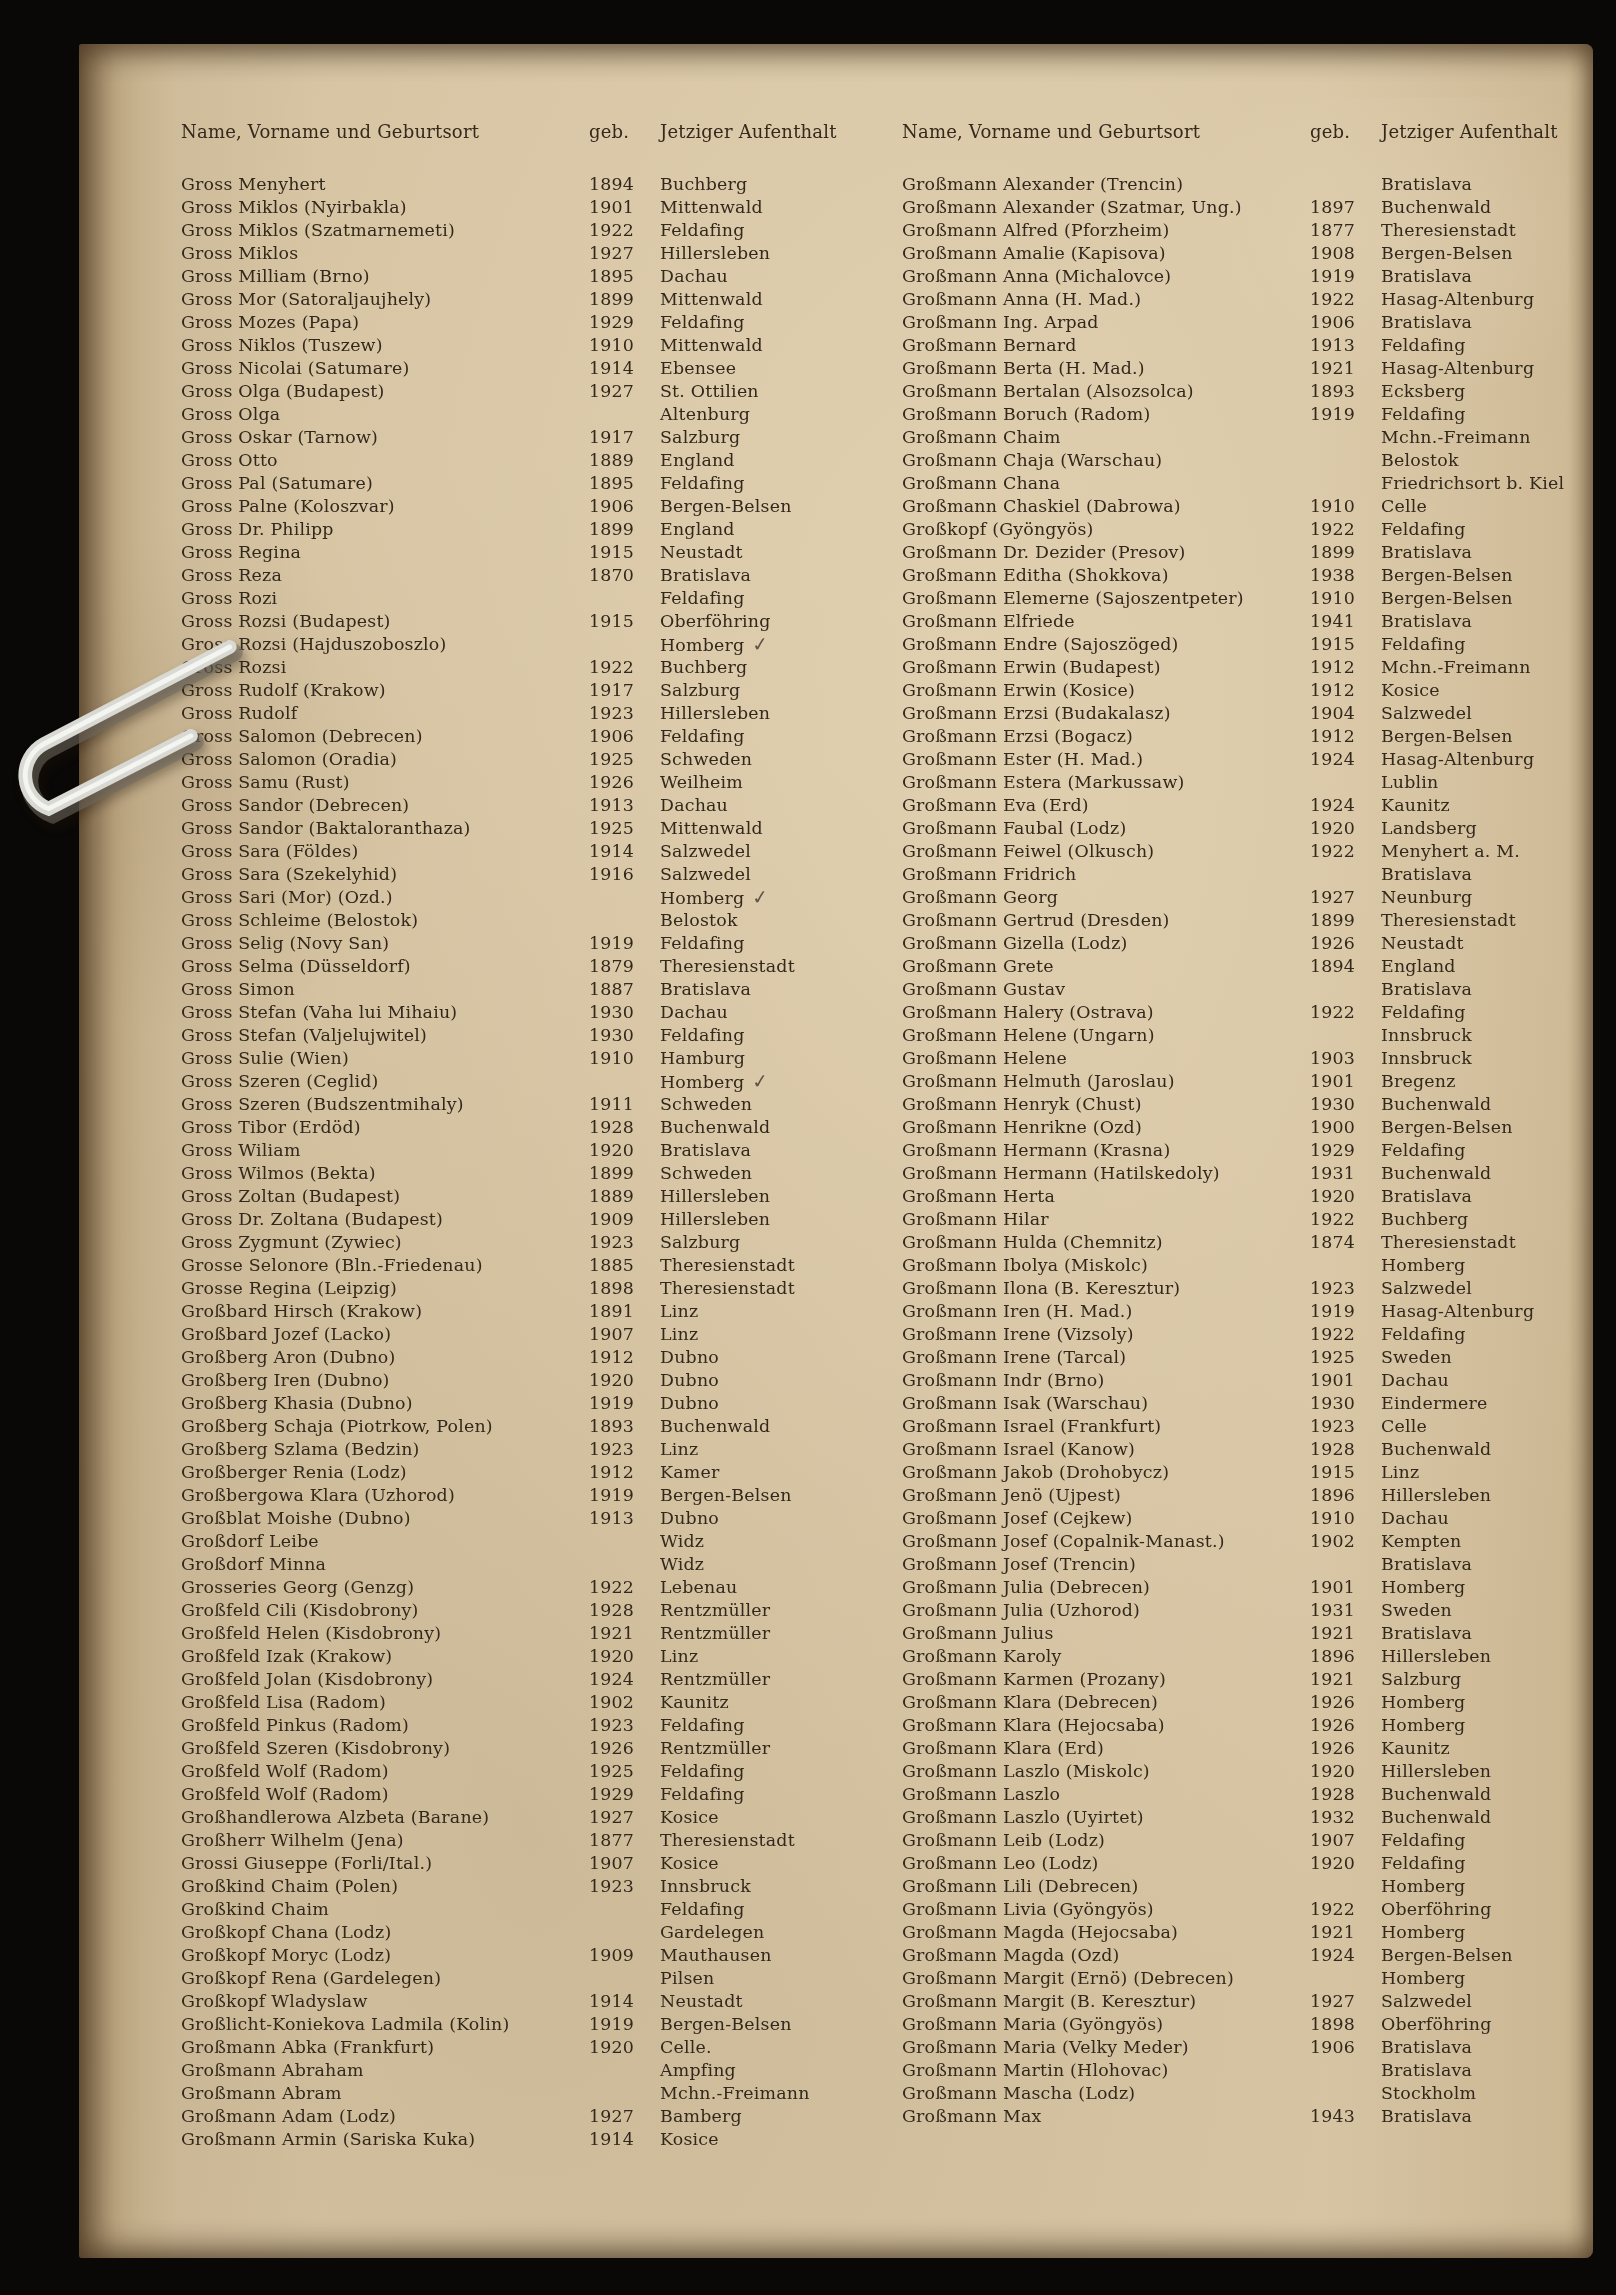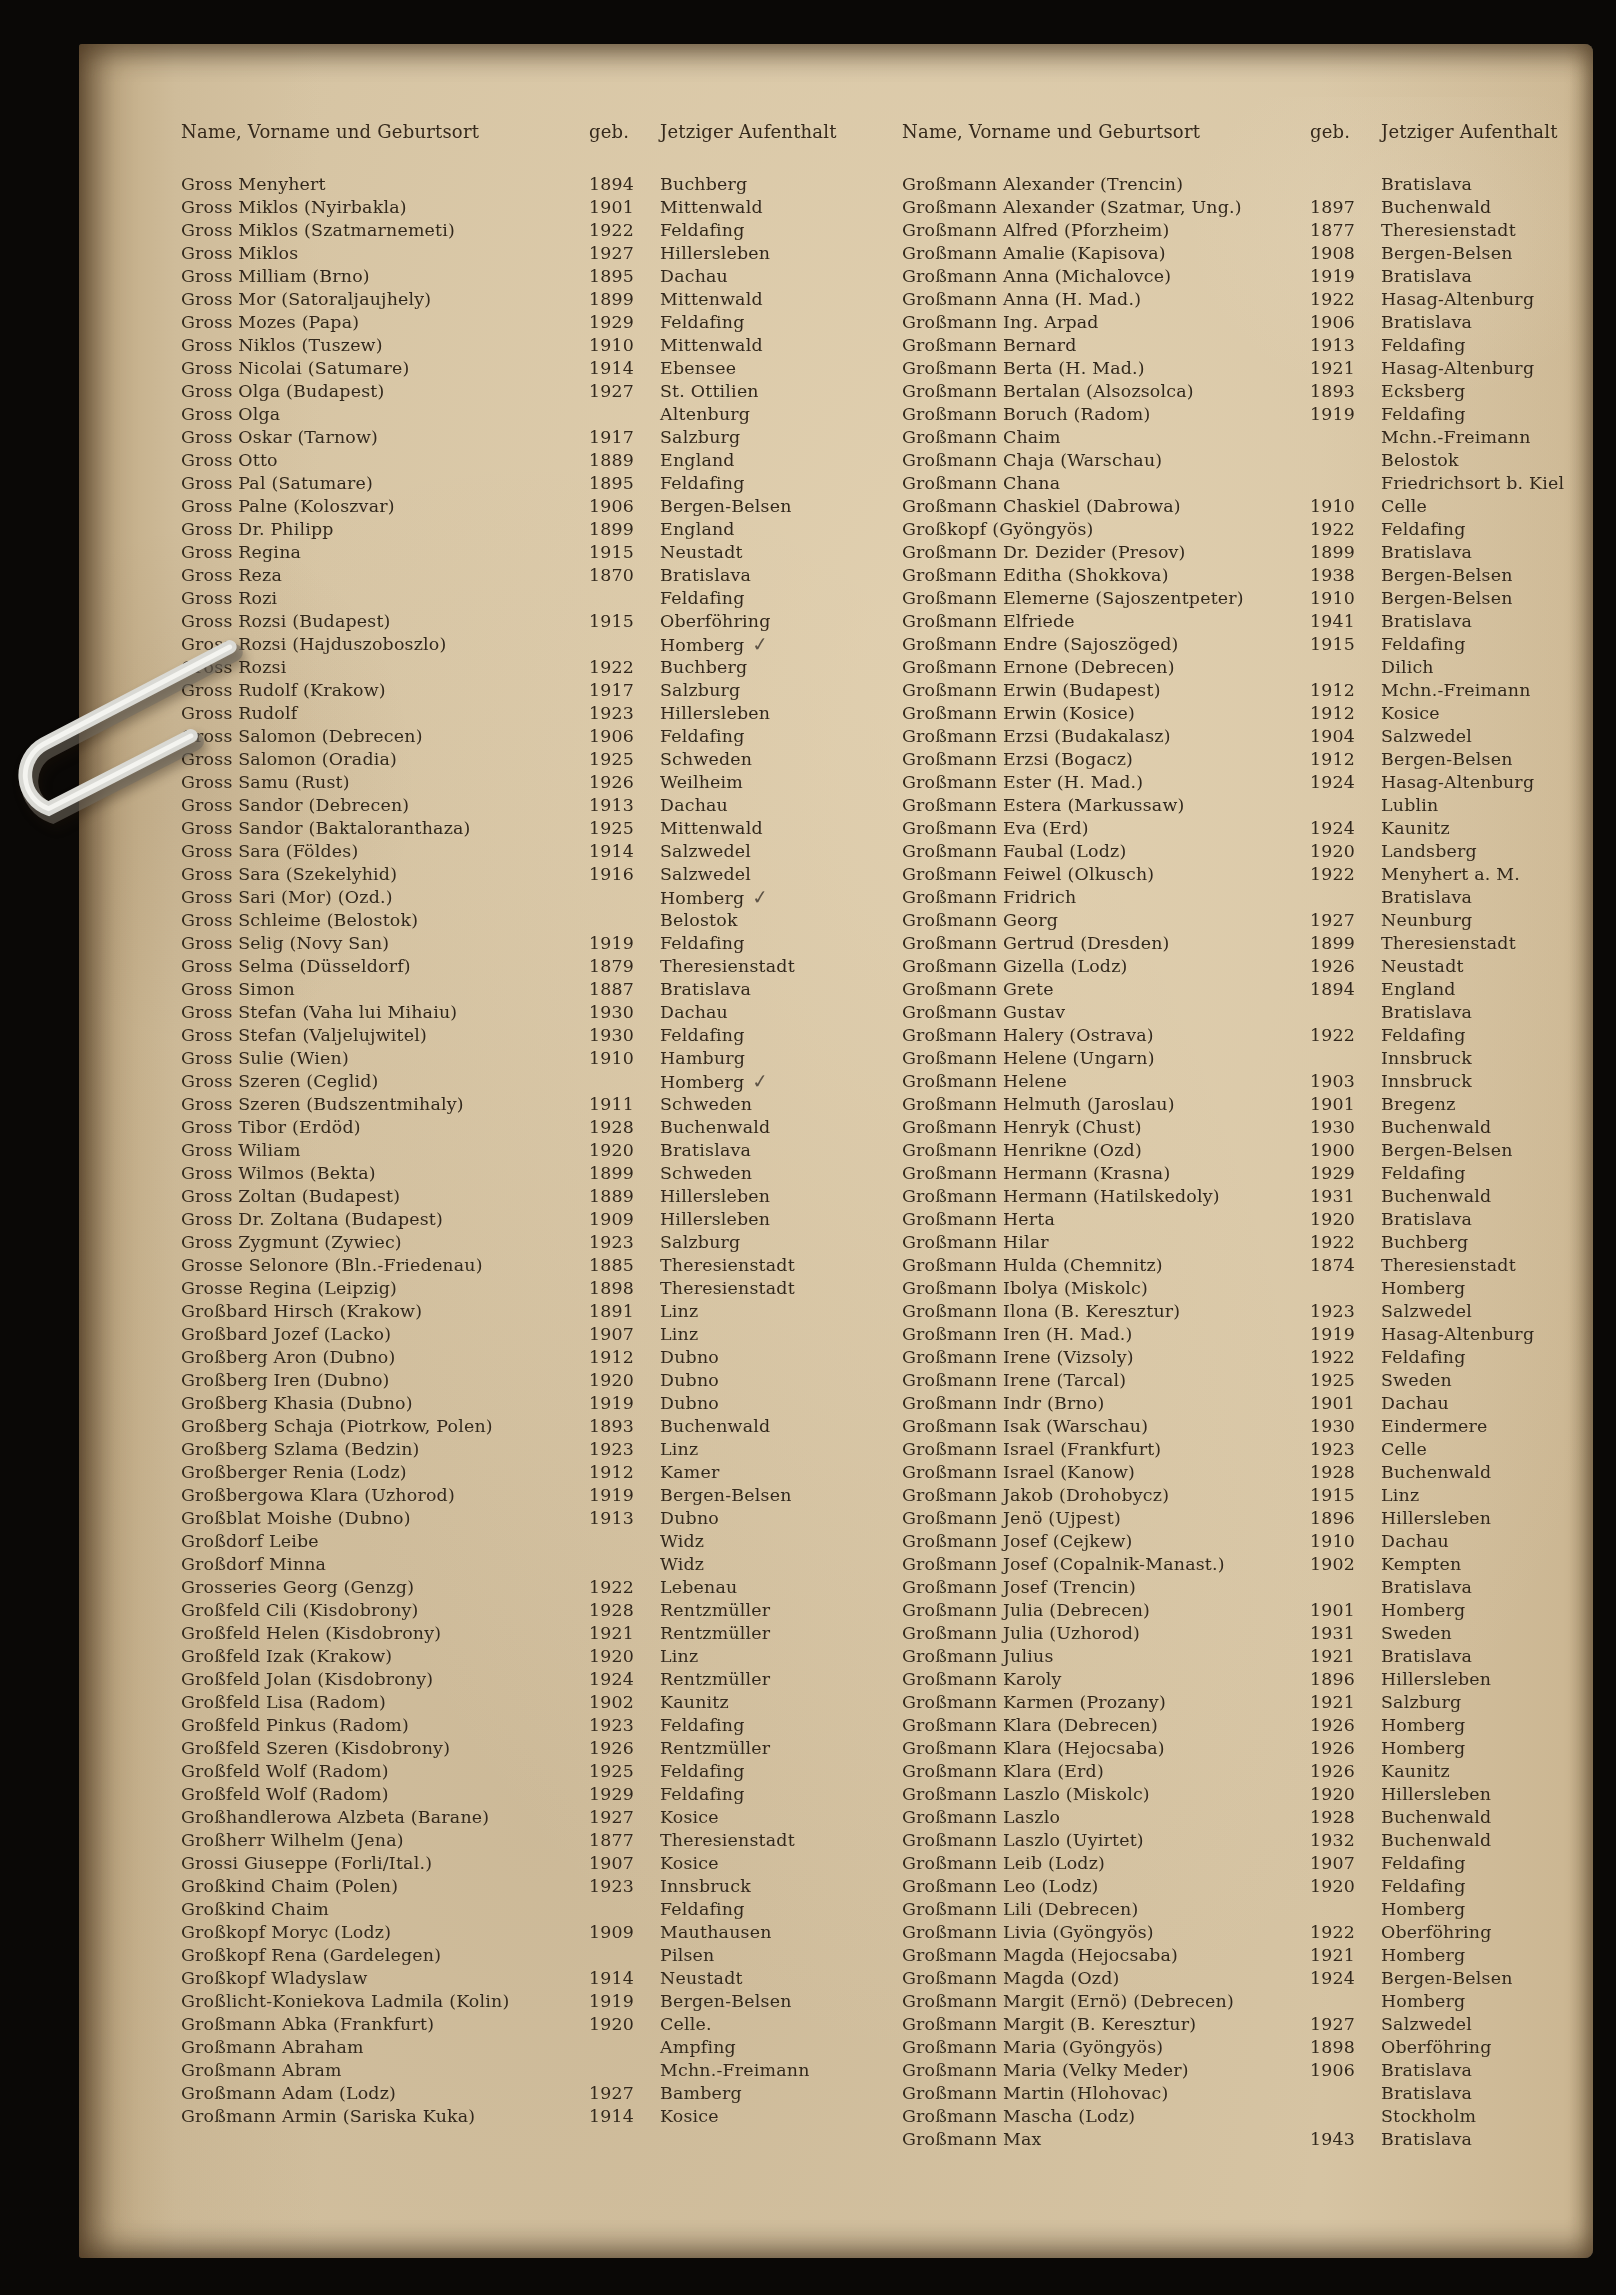--- a/index.html
+++ b/index.html
@@ -469,20 +469,25 @@
           <span class="c-name">Großkind Chaim (Polen)</span>
           <span class="c-geb">1923</span>
           <span class="c-ort">Innsbruck</span>
         </div>
         <div class="row">
           <span class="c-name">Großkind Chaim</span>
           <span class="c-geb"></span>
           <span class="c-ort">Feldafing</span>
         </div>
         <div class="row">
+          <span class="c-name">Großkopf Chana (Lodz)</span>
+          <span class="c-geb"></span>
+          <span class="c-ort">Gardelegen</span>
+        </div>
+        <div class="row">
           <span class="c-name">Großkopf Moryc (Lodz)</span>
           <span class="c-geb">1909</span>
           <span class="c-ort">Mauthausen</span>
         </div>
         <div class="row">
           <span class="c-name">Großkopf Rena (Gardelegen)</span>
           <span class="c-geb"></span>
           <span class="c-ort">Pilsen</span>
         </div>
         <div class="row">
@@ -629,25 +634,20 @@
           <span class="c-name">Großmann Elfriede</span>
           <span class="c-geb">1941</span>
           <span class="c-ort">Bratislava</span>
         </div>
         <div class="row">
           <span class="c-name">Großmann Endre (Sajoszöged)</span>
           <span class="c-geb">1915</span>
           <span class="c-ort">Feldafing</span>
         </div>
         <div class="row">
-          <span class="c-name">Großmann Ernone (Debrecen)</span>
-          <span class="c-geb"></span>
-          <span class="c-ort">Dilich</span>
-        </div>
-        <div class="row">
           <span class="c-name">Großmann Erwin (Budapest)</span>
           <span class="c-geb">1912</span>
           <span class="c-ort">Mchn.-Freimann</span>
         </div>
         <div class="row">
           <span class="c-name">Großmann Erwin (Kosice)</span>
           <span class="c-geb">1912</span>
           <span class="c-ort">Kosice</span>
         </div>
         <div class="row">

